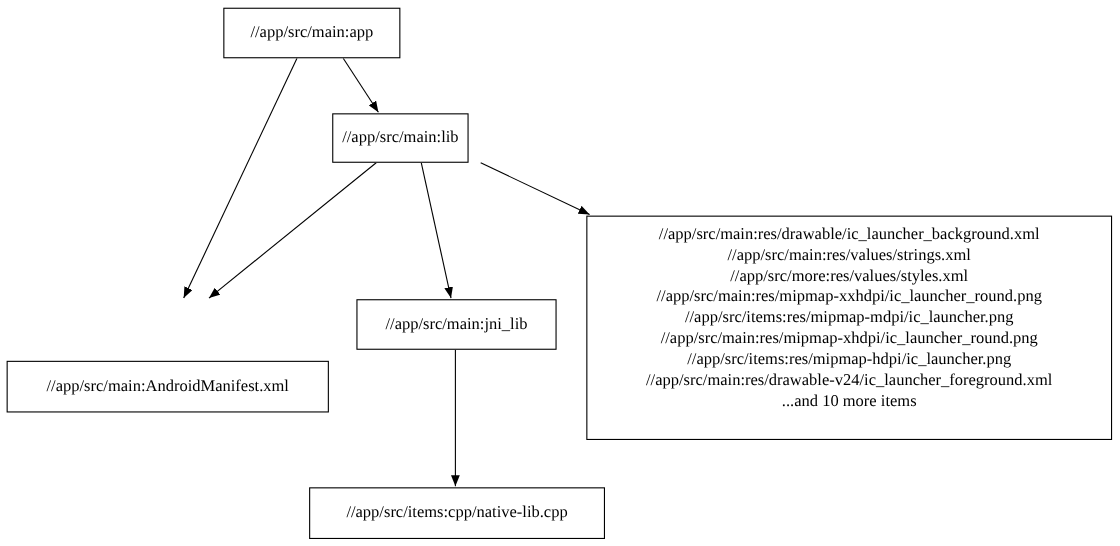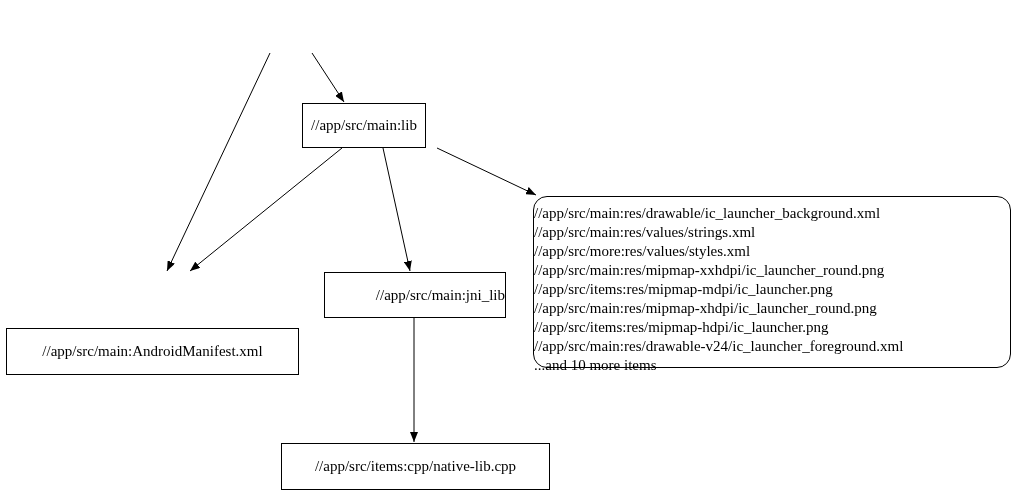--- a/index.html
+++ b/index.html
@@ -34,28 +34,28 @@
     background: #ffffff;
     display: flex;
     align-items: center;
     justify-content: center;
     font-size: 15px;
     white-space: nowrap;
   }
   .node-app            { left: 203px; top: 7px;   width: 161px; height: 46px; }
   .node-lib            { left: 302px; top: 103px; width: 124px; height: 45px; }
   .node-manifest       { left: 6px;   top: 284px; width: 293px; height: 47px; margin-top: 44px; }
-  .node-jni-lib        { left: 324px; top: 272px; width: 182px; height: 46px; justify-content: flex-end; }
+  .node-jni-lib        { left: 324px; top: 272px; width: 182px; height: 46px; }
   .node-cpp            { left: 281px; top: 443px; width: 269px; height: 47px; }
   .node-res {
-    left: 533px; top: 196px; width: 478px; height: 172px;
+    left: 533px; top: 196px; width: 478px; height: 204px;
     display: block;
     padding-top: 7px;
+    text-align: center;
     line-height: 19px;
-    border-radius: 14px;
   }
   .node-res .res-line {
     height: 19px;
   }
 </style>
 </head>
 <body>
 
 <div class="canvas">
 
@@ -66,20 +66,23 @@
       </marker>
     </defs>
     <line x1="312" y1="53" x2="344" y2="102" marker-end="url(#arrowhead)"></line>
     <line x1="270" y1="53" x2="167" y2="271" marker-end="url(#arrowhead)"></line>
     <line x1="342" y1="148" x2="190" y2="271" marker-end="url(#arrowhead)"></line>
     <line x1="383" y1="148" x2="410" y2="271" marker-end="url(#arrowhead)"></line>
     <line x1="437" y1="148" x2="536" y2="195" marker-end="url(#arrowhead)"></line>
     <line x1="414" y1="318" x2="414" y2="442" marker-end="url(#arrowhead)"></line>
   </svg>
 
+  <div class="node node-app">
+    <span>//app/src/main:app</span>
+  </div>
 
   <div class="node node-lib">
     <span>//app/src/main:lib</span>
   </div>
 
   <div class="node node-manifest">
     <span>//app/src/main:AndroidManifest.xml</span>
   </div>
 
   <div class="node node-jni-lib">

